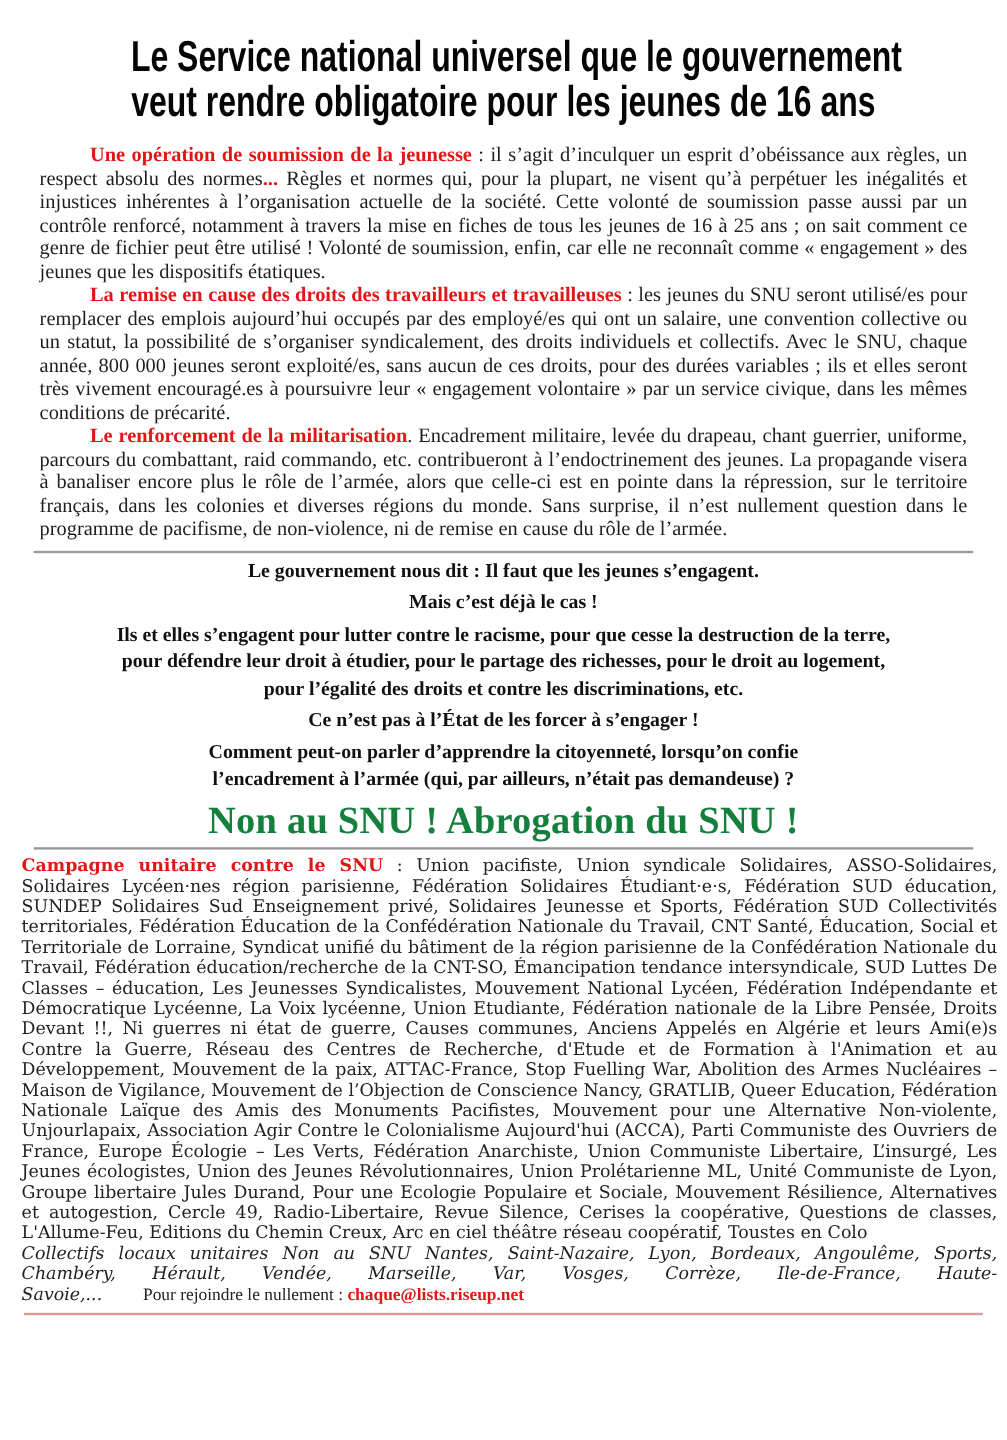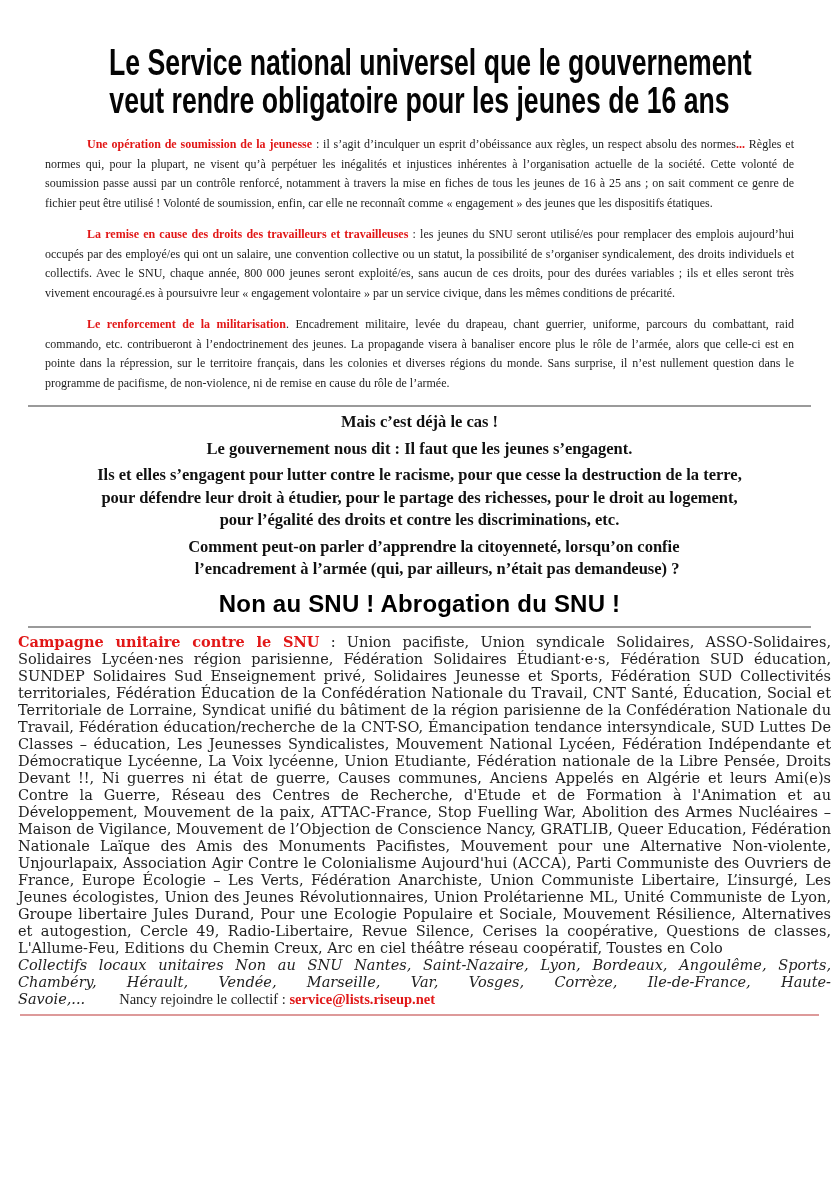--- a/index.html
+++ b/index.html
@@ -4,43 +4,43 @@
 <style>
   :root{
     --accent-red:#e11717;
     --text-black:#1d1d1d;
     --rule-gray:#9a9a9a;
     --bottom-rule-pink:#dd9a9a;
   }
   html,body{margin:0;padding:0;background:#ffffff;}
   .page{
     width:839px;height:1200px;background:#fff;overflow:hidden;
-    box-sizing:border-box;padding-top:44px;position:relative;
+    box-sizing:border-box;padding-top:28px;position:relative;
     font-family:"Liberation Serif", serif;color:var(--text-black);
   }
   
   .title{margin:0;text-align:center;font-family:"Liberation Sans", sans-serif;
     font-weight:bold;color:#050505;}
   .title-line{display:block;font-size:36px;line-height:38px;white-space:nowrap;
     transform:scaleX(0.74);transform-origin:50% 50%;}
   
   .body-block{margin:15px 33px 0 33px;}
-  .para{margin:12px;text-align:justify;text-indent:42px;
-    font-size:12px;line-height:19.5px;}
+  .para{margin:0;text-align:justify;text-indent:42px;
+    font-size:17px;line-height:19.5px;}
   .red-lead{color:var(--accent-red);font-weight:bold;}
   
   hr.rule{border:none;height:2px;background:var(--rule-gray);margin:8px 28px 4px 28px;}
   hr.red-rule{border:none;height:2px;background:var(--bottom-rule-pink);margin:6px 20px 0 20px;}
   
   .slogans{margin:4px 30px 0 30px;text-align:center;}
   .slogan{font-weight:bold;font-size:16.5px;line-height:22.5px;margin:4px auto;color:#111;}
   .slogan.wide{max-width:668px;}
-  .slogan.narrow{max-width:520px;text-align:right;}
-  .slogan.big{font-family:Liberation Sans, sans-serif;font-size:24px;line-height:29px;
-    margin-top:8px;letter-spacing:.2px;color:#000000;}
+  .slogan.narrow{max-width:520px;}
+  .slogan.big{font-family:Liberation Serif, serif;font-size:32px;line-height:29px;
+    margin-top:8px;letter-spacing:.2px;color:#15803d;}
   
   .footer{margin:5px 8px 0 18px;font-family:"DejaVu Serif", serif;
     font-size:14.5px;line-height:17px;text-align:justify;color:#222;}
   .footer p{margin:0;}
   .collectifs{font-style:italic;}
   .join{white-space:nowrap;margin-left:34px;font-family:"Liberation Serif", serif;font-size:14.5px;}
   .email{color:var(--accent-red);font-weight:bold;text-decoration:none;}
 </style>
 </head>
 <body>
@@ -54,29 +54,30 @@
 
   <div class="body-block" id="paragraphs">
       <p class="para"><span class="red-lead">Une opération de soumission de la jeunesse</span><span> : il s’agit d’inculquer un esprit d’obéissance aux règles, un respect absolu des normes</span><span class="red-lead">...</span><span> Règles et normes qui, pour la plupart, ne visent qu’à perpétuer les inégalités et injustices inhérentes à l’organisation actuelle de la société. Cette volonté de soumission passe aussi par un contrôle renforcé, notamment à travers la mise en fiches de tous les jeunes de 16 à 25 ans ; on sait comment ce genre de fichier peut être utilisé ! Volonté de soumission, enfin, car elle ne reconnaît comme « engagement » des jeunes que les dispositifs étatiques.</span></p>
       <p class="para"><span class="red-lead">La remise en cause des droits des travailleurs et travailleuses</span><span> : les jeunes du SNU seront utilisé/es pour remplacer des emplois aujourd’hui occupés par des employé/es qui ont un salaire, une convention collective ou un statut, la possibilité de s’organiser syndicalement, des droits individuels et collectifs. Avec le SNU, chaque année, 800 000 jeunes seront exploité/es, sans aucun de ces droits, pour des durées variables ; ils et elles seront très vivement encouragé.es à poursuivre leur « engagement volontaire » par un service civique, dans les mêmes conditions de précarité.</span></p>
       <p class="para"><span class="red-lead">Le renforcement de la militarisation</span><span>. Encadrement militaire, levée du drapeau, chant guerrier, uniforme, parcours du combattant, raid commando, etc. contribueront à l’endoctrinement des jeunes. La propagande visera à banaliser encore plus le rôle de l’armée, alors que celle-ci est en pointe dans la répression, sur le territoire français, dans les colonies et diverses régions du monde. Sans surprise, il n’est nullement question dans le programme de pacifisme, de non-violence, ni de remise en cause du rôle de l’armée.</span></p>
     </div>
 
   <hr class="rule">
 
   <div class="slogans" id="slogans">
+      <p class="slogan">Le gouvernement nous dit : Il faut que les jeunes s’engagent.</p>
       <p class="slogan">Mais c’est déjà le cas !</p>
-      <p class="slogan">Le gouvernement nous dit : Il faut que les jeunes s’engagent.</p>
       <p class="slogan wide">Ils et elles s’engagent pour lutter contre le racisme, pour que cesse la destruction de la terre, pour défendre leur droit à étudier, pour le partage des richesses, pour le droit au logement, pour l’égalité des droits et contre les discriminations, etc.</p>
+      <p class="slogan">Ce n’est pas à l’État de les forcer à s’engager !</p>
       <p class="slogan narrow">Comment peut-on parler d’apprendre la citoyenneté, lorsqu’on confie l’encadrement à l’armée (qui, par ailleurs, n’était pas demandeuse) ?</p>
       <p class="slogan big">Non au SNU ! Abrogation du SNU !</p>
     </div>
 
   <hr class="rule">
 
   <div class="footer">
     <p><span class="red-lead">Campagne unitaire contre le SNU</span><span> : </span><span>Union pacifiste, Union syndicale Solidaires, ASSO-Solidaires, Solidaires Lycéen·nes région parisienne, Fédération Solidaires Étudiant·e·s, Fédération SUD éducation, SUNDEP Solidaires Sud Enseignement privé, Solidaires Jeunesse et Sports, Fédération SUD Collectivités territoriales, Fédération Éducation de la Confédération Nationale du Travail, CNT Santé, Éducation, Social et Territoriale de Lorraine, Syndicat unifié du bâtiment de la région parisienne de la Confédération Nationale du Travail, Fédération éducation/recherche de la CNT-SO, Émancipation tendance intersyndicale, SUD Luttes De Classes – éducation, Les Jeunesses Syndicalistes, Mouvement National Lycéen, Fédération Indépendante et Démocratique Lycéenne, La Voix lycéenne, Union Etudiante, Fédération nationale de la Libre Pensée, Droits Devant !!, Ni guerres ni état de guerre, Causes communes, Anciens Appelés en Algérie et leurs Ami(e)s Contre la Guerre, Réseau des Centres de Recherche, d'Etude et de Formation à l'Animation et au Développement, Mouvement de la paix, ATTAC-France, Stop Fuelling War, Abolition des Armes Nucléaires – Maison de Vigilance, Mouvement de l’Objection de Conscience Nancy, GRATLIB, Queer Education, Fédération Nationale Laïque des Amis des Monuments Pacifistes, Mouvement pour une Alternative Non-violente, Unjourlapaix, Association Agir Contre le Colonialisme Aujourd'hui (ACCA), Parti Communiste des Ouvriers de France, Europe Écologie – Les Verts, Fédération Anarchiste, Union Communiste Libertaire, L’insurgé, Les Jeunes écologistes, Union des Jeunes Révolutionnaires, Union Prolétarienne ML, Unité Communiste de Lyon, Groupe libertaire Jules Durand, Pour une Ecologie Populaire et Sociale, Mouvement Résilience, Alternatives et autogestion, Cercle 49, Radio-Libertaire, Revue Silence, Cerises la coopérative, Questions de classes, L'Allume-Feu, Editions du Chemin Creux, Arc en ciel théâtre réseau coopératif, Toustes en Colo</span></p>
-    <p><span class="collectifs">Collectifs locaux unitaires Non au SNU Nantes, Saint-Nazaire, Lyon, Bordeaux, Angoulême, Sports, Chambéry, Hérault, Vendée, Marseille, Var, Vosges, Corrèze, Ile-de-France, Haute-Savoie,...</span><span class="join"><span>Nancy rejoindre le collectif : </span><a class="email" href="#">service@lists.riseup.net</a></span></p>
+    <p><span class="collectifs">Collectifs locaux unitaires Non au SNU Nantes, Saint-Nazaire, Lyon, Bordeaux, Angoulême, Sports, Chambéry, Hérault, Vendée, Marseille, Var, Vosges, Corrèze, Ile-de-France, Haute-Savoie,...</span><span class="join"><span>Pour rejoindre le nullement : </span><a class="email" href="#">chaque@lists.riseup.net</a></span></p>
   </div>
 
   <hr class="red-rule">
 
 </div>
 
 </body></html>

